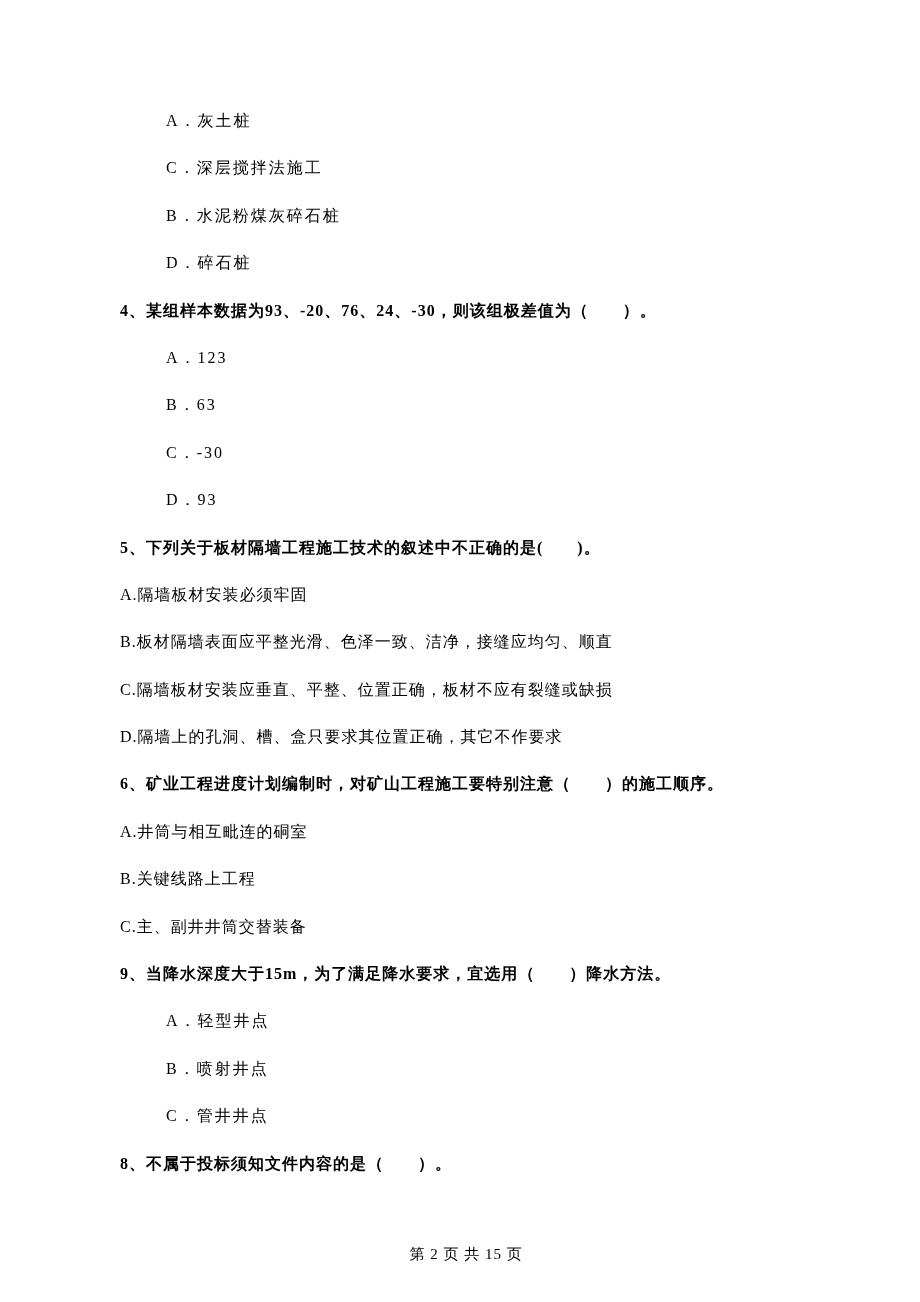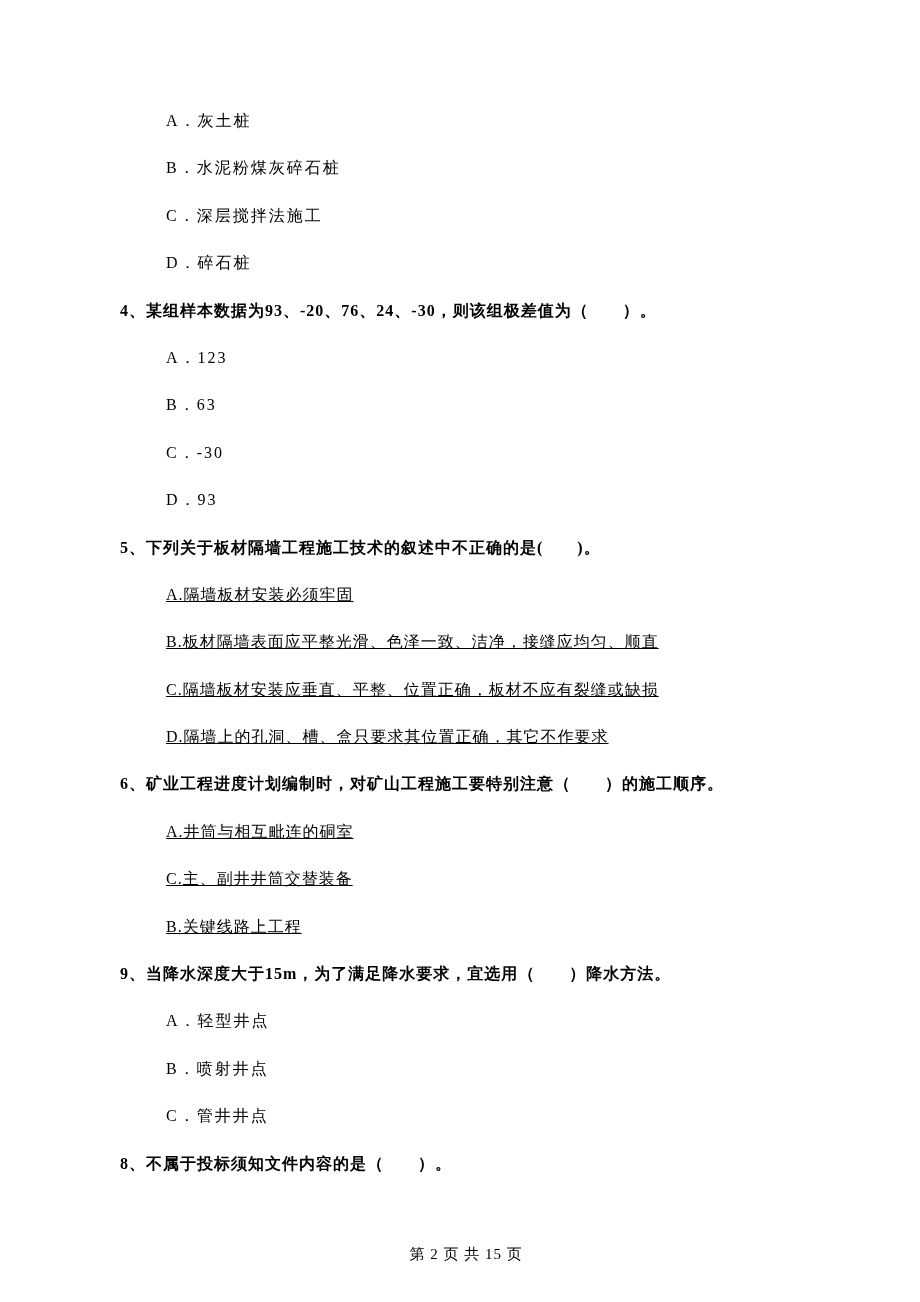--- a/index.html
+++ b/index.html
@@ -16,24 +16,22 @@
     }
     .page {
       padding: 110px 60px 0 120px;
     }
     .option {
       margin-left: 46px;
       margin-bottom: 25px;
       letter-spacing: 2px;
     }
     .option-wide {
-      margin-left: 46px;
       margin-bottom: 25px;
       letter-spacing: 1px;
-      text-decoration: underline;
     }
     .question {
       margin-bottom: 25px;
       letter-spacing: 1px;
       font-weight: bold;
     }
     .footer {
       position: absolute;
       bottom: 37px;
       left: 12px;
@@ -42,40 +40,40 @@
       font-size: 15px;
       letter-spacing: 1px;
     }
   </style>
 </head>
 <body>
 
 <div class="page">
 
   <div class="option">A．灰土桩</div>
+  <div class="option">C．深层搅拌法施工</div>
   <div class="option">B．水泥粉煤灰碎石桩</div>
-  <div class="option">C．深层搅拌法施工</div>
   <div class="option">D．碎石桩</div>
 
   <div class="question">4、某组样本数据为93、-20、76、24、-30，则该组极差值为（　　）。</div>
   <div class="option">A．123</div>
   <div class="option">B．63</div>
   <div class="option">C．-30</div>
   <div class="option">D．93</div>
 
   <div class="question">5、下列关于板材隔墙工程施工技术的叙述中不正确的是(　　)。</div>
   <div class="option-wide">A.隔墙板材安装必须牢固</div>
   <div class="option-wide">B.板材隔墙表面应平整光滑、色泽一致、洁净，接缝应均匀、顺直</div>
   <div class="option-wide">C.隔墙板材安装应垂直、平整、位置正确，板材不应有裂缝或缺损</div>
   <div class="option-wide">D.隔墙上的孔洞、槽、盒只要求其位置正确，其它不作要求</div>
 
   <div class="question">6、矿业工程进度计划编制时，对矿山工程施工要特别注意（　　）的施工顺序。</div>
   <div class="option-wide">A.井筒与相互毗连的硐室</div>
+  <div class="option-wide">B.关键线路上工程</div>
   <div class="option-wide">C.主、副井井筒交替装备</div>
-  <div class="option-wide">B.关键线路上工程</div>
 
   <div class="question">9、当降水深度大于15m，为了满足降水要求，宜选用（　　）降水方法。</div>
   <div class="option">A．轻型井点</div>
   <div class="option">B．喷射井点</div>
   <div class="option">C．管井井点</div>
 
   <div class="question">8、不属于投标须知文件内容的是（　　）。</div>
 
 </div>
 

